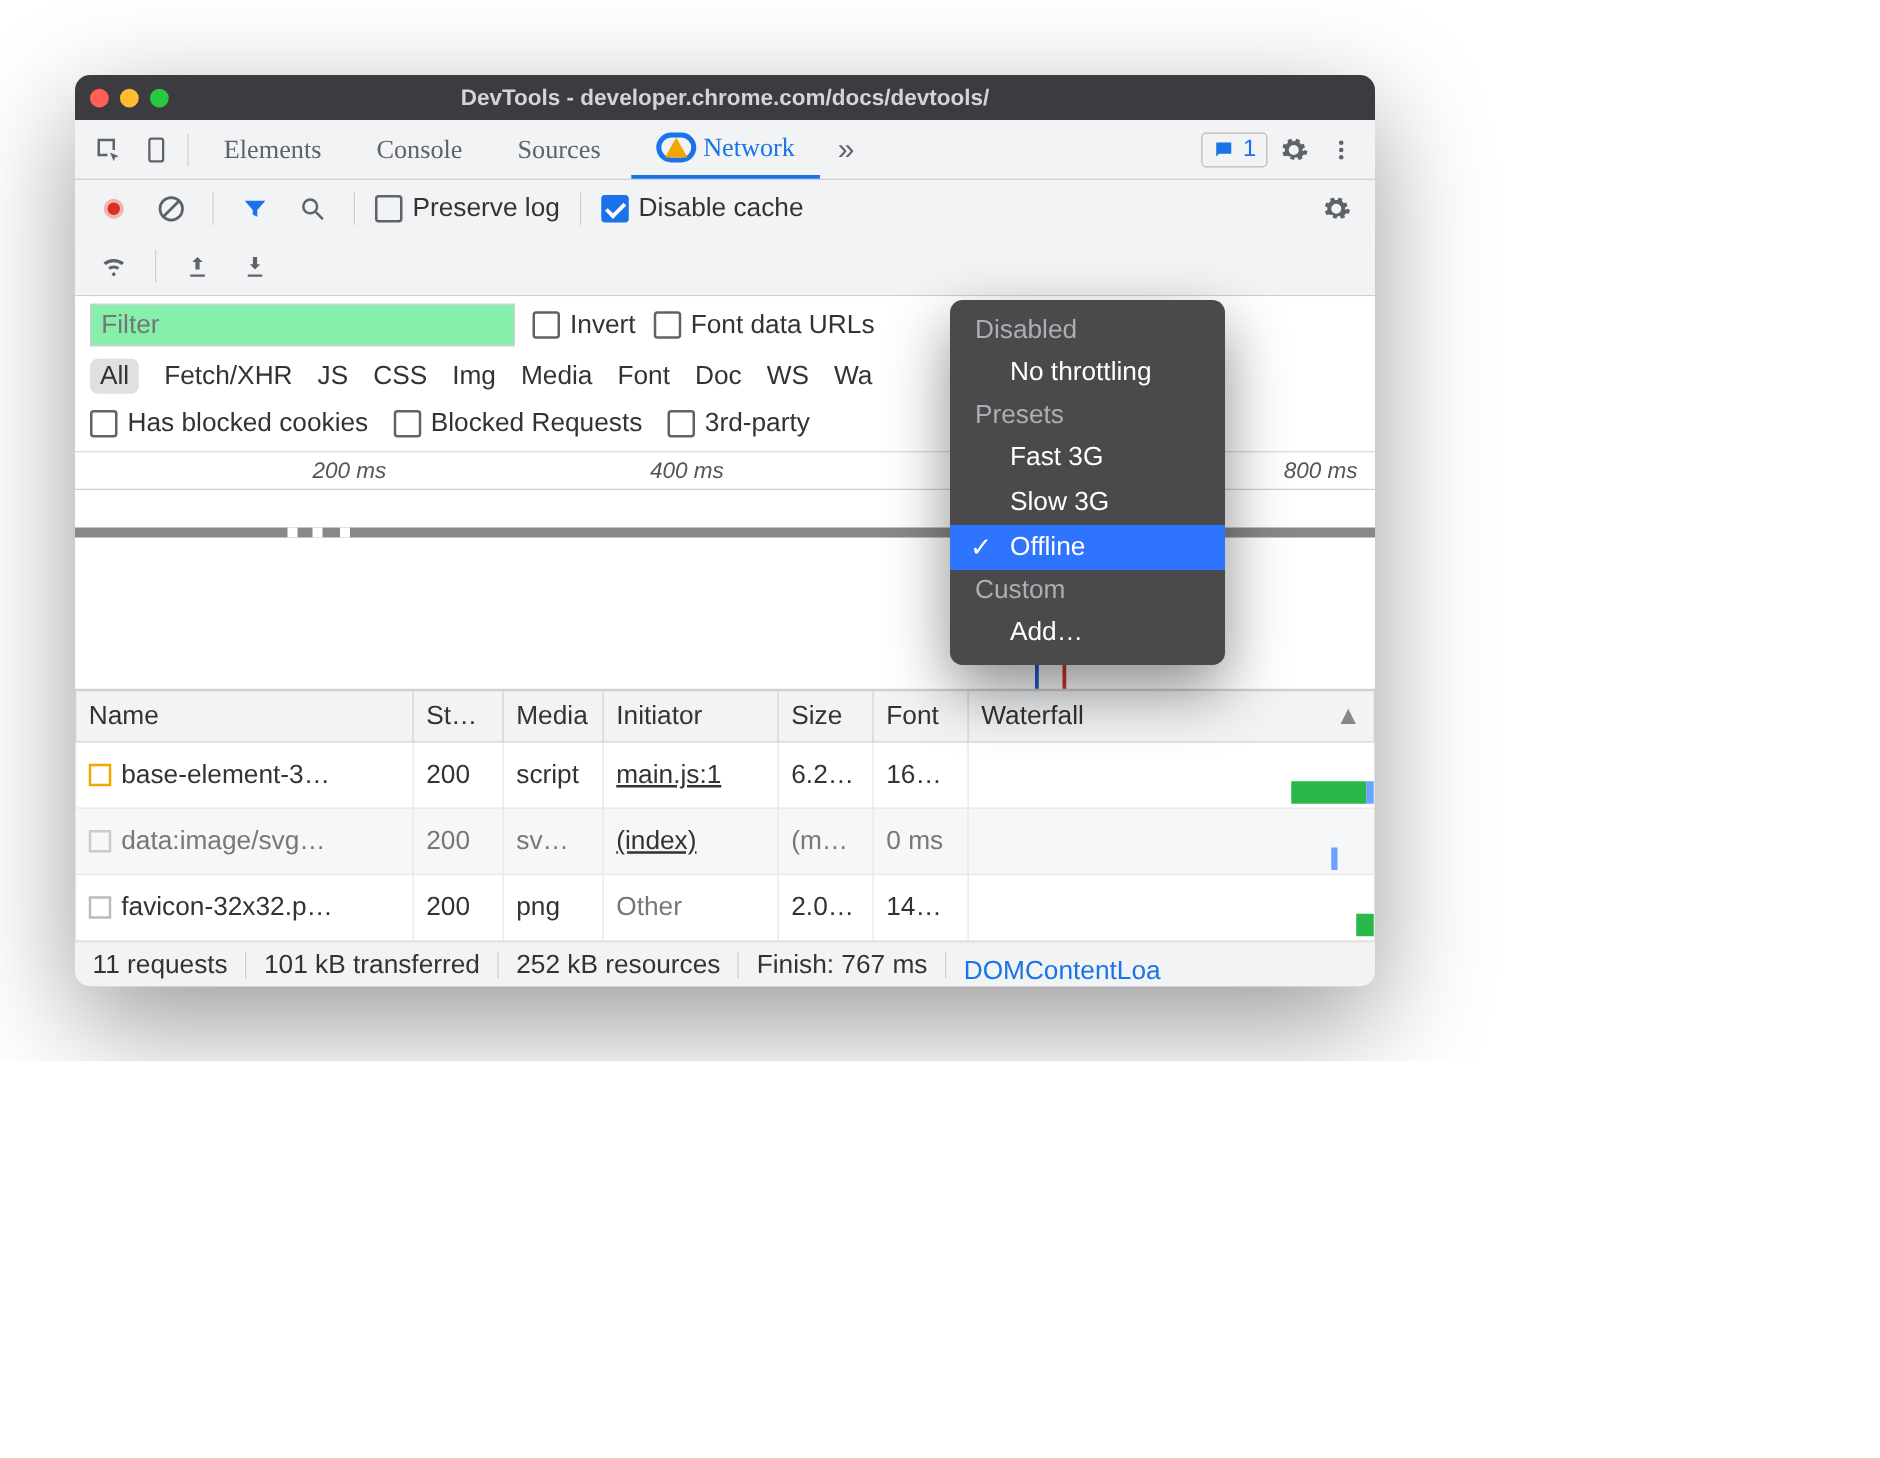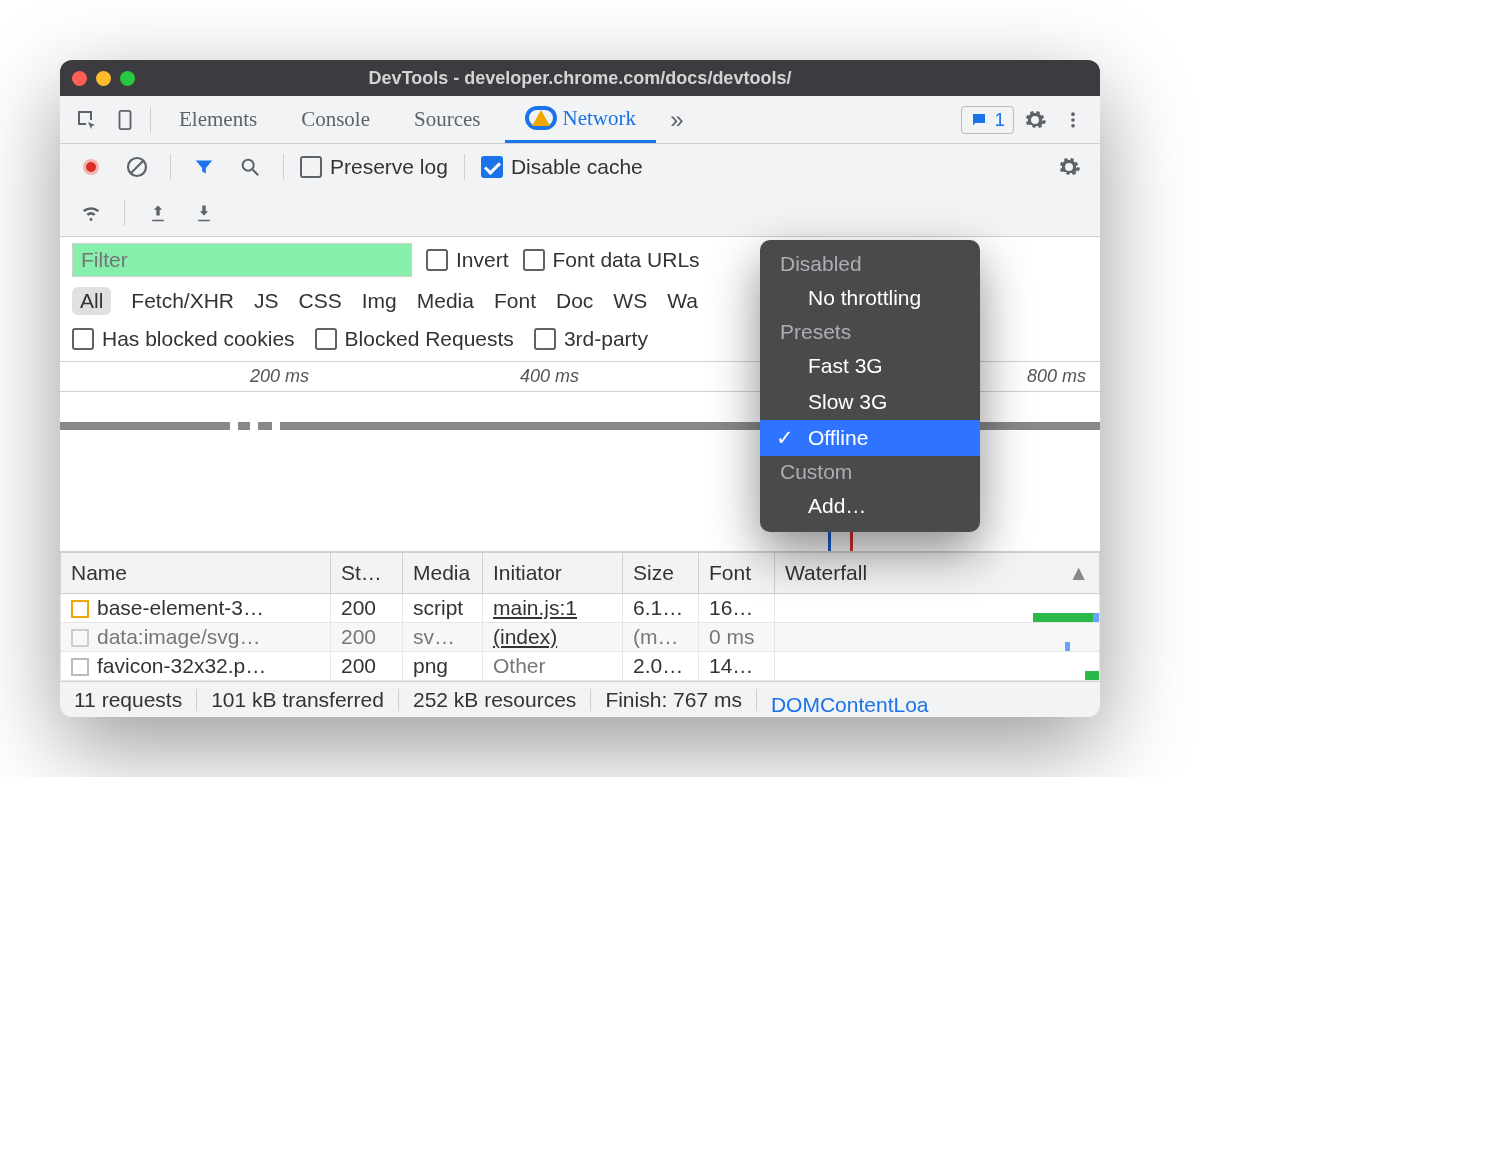--- a/index.html
+++ b/index.html
@@ -146,21 +146,21 @@
 }
 .tick { position:absolute; top:4px;font-style:italic; }
 .timeline-body { height:160px;border-bottom:1px solid #d0d0d0;position:relative;background:#fff; }
 .timeline-stripe { position:absolute;height:8px;background:#888;left:0;right:0;top:30px; }
 .timeline-stripe-gap { position:absolute;height:8px;background:#fff;top:30px; }
 .vline-blue{position:absolute;top:0;bottom:0;width:3px;background:#1a5fd6;}
 .vline-red{position:absolute;top:0;bottom:0;width:3px;background:#d93025;}
 
 .table { width:100%; border-collapse:collapse; font-size:21px; }
 .table th { text-align:left;font-weight:400;color:#333;background:#f1f3f4;padding:8px 10px;border:1px solid #d0d0d0;overflow:hidden;white-space:nowrap; }
-.table td { padding:2px 10px;border:1px solid #e6e6e6;white-space:nowrap;overflow:hidden; }
+.table td { padding:14px 10px;border:1px solid #e6e6e6;white-space:nowrap;overflow:hidden; }
 .table tr:nth-child(even) td { background:#f5f7f8;color:#777; }
 .col-name{width:270px;} .col-st{width:72px;} .col-type{width:80px;} .col-init{width:140px;} .col-size{width:76px;} .col-time{width:76px;}
 .wf-sort{float:right;color:#888;}
 .link{text-decoration:underline;color:#333;cursor:pointer;}
 .file-icon{width:18px;height:18px;display:inline-block;vertical-align:middle;margin-right:8px;border:2px solid #ccc;}
 .file-icon.js{border-color:#f2a600;background:linear-gradient(#fff,#fff);}
 .file-icon.svg-t{border:2px solid #ccc;}
 .file-icon.blank{border:2px solid #bbb;}
 .wf-cell{position:relative;height:100%;}
 .wf-bar{position:absolute;height:18px;top:5px;background:#2ab84a;}
@@ -372,21 +372,21 @@
         <th class="col-time">Font</th>
         <th><span>Waterfall</span><span class="wf-sort">▲</span></th>
       </tr>
     </thead>
     <tbody>
       <tr>
         <td><span class="file-icon js"></span><span>base-element-3…</span></td>
         <td>200</td>
         <td>script</td>
         <td><span class="link">main.js:1</span></td>
-        <td>6.1…</td>
+        <td>6.2…</td>
         <td>16…</td>
         <td>
             <div class="wf-cell">
               <div class="wf-bar" style="left:248px;width:60px;"></div>
               <div class="wf-bar blue" style="left:308px;width:8px;"></div>
             </div>
           </td>
       </tr>
       <tr>
         <td><span class="file-icon svg-t"></span><span>data:image/svg…</span></td>

